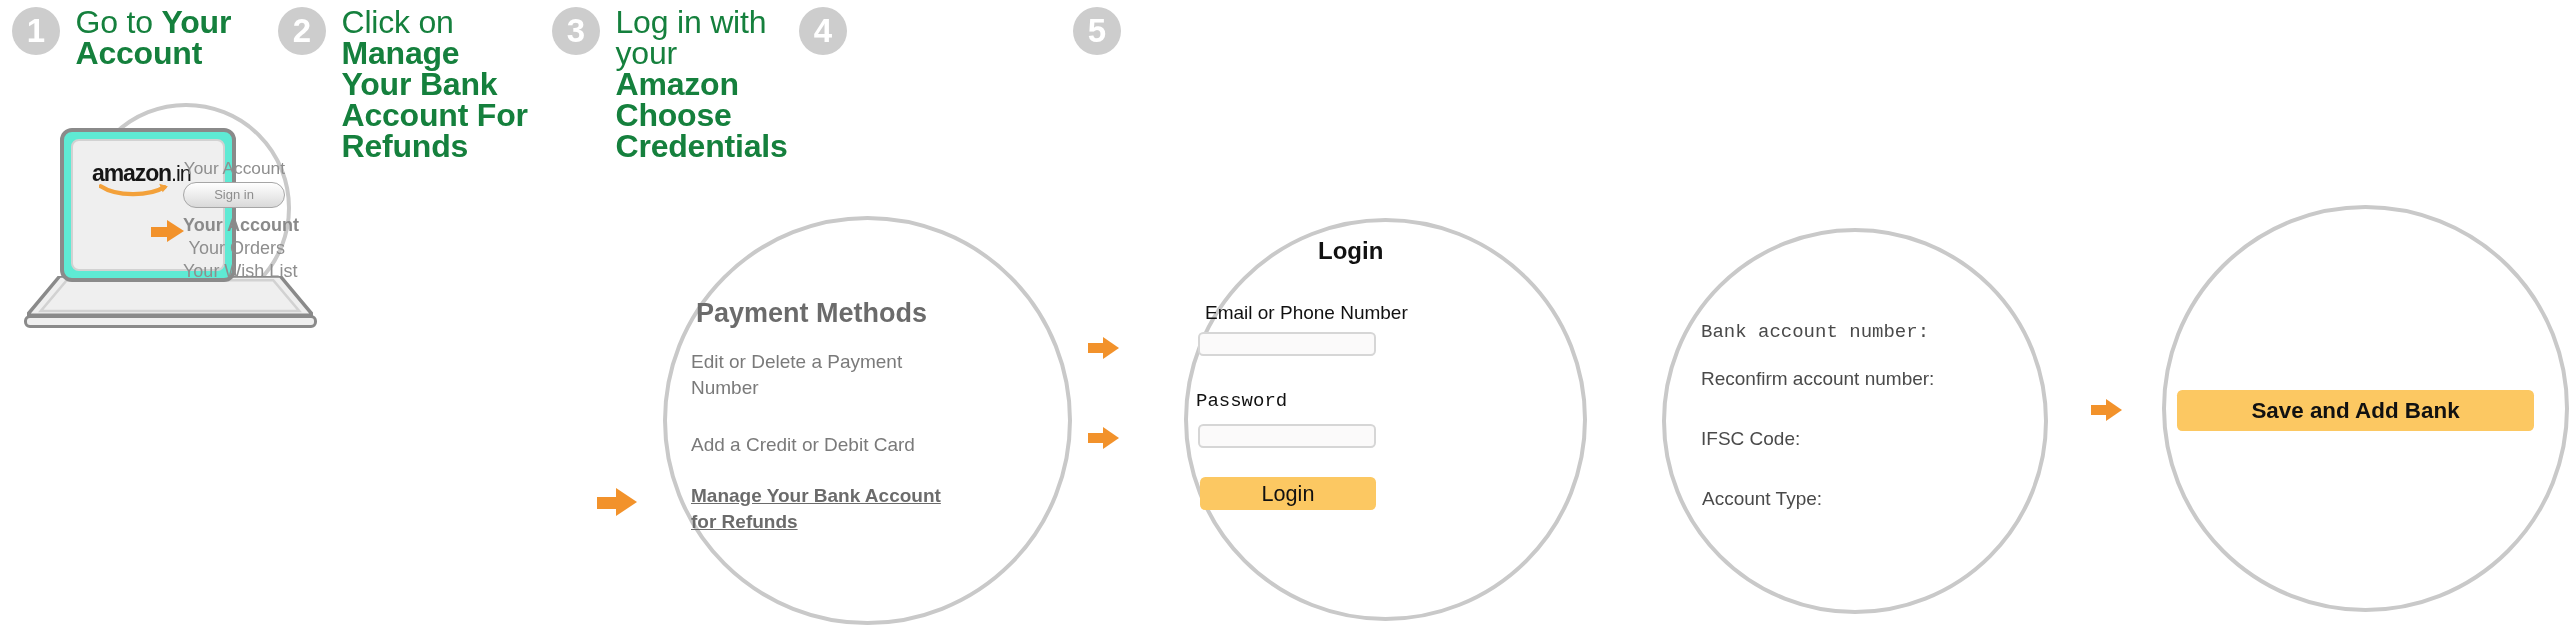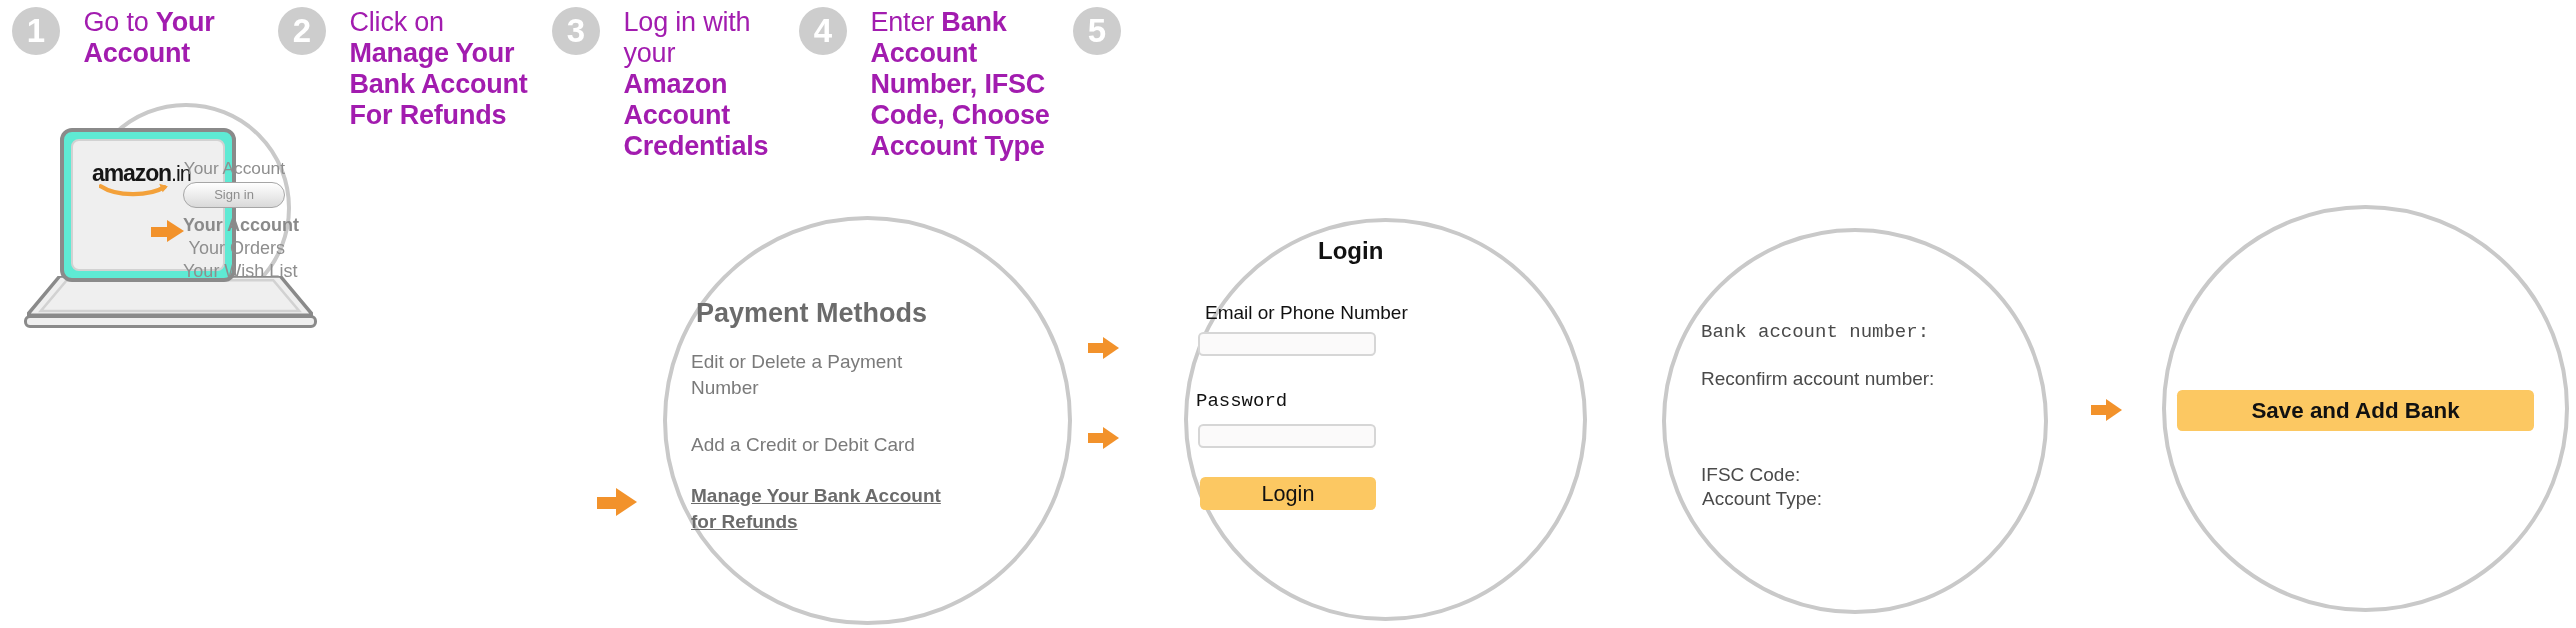--- a/index.html
+++ b/index.html
@@ -35,26 +35,25 @@
     border-radius: 50%;
     background: #cdcdcd;
     color: #ffffff;
     font-size: 33px;
     font-weight: bold;
     line-height: 48px;
     text-align: center;
     font-family: "Liberation Sans", sans-serif;
   }
   .step-title {
-    font-size: 27px;
+    font-size: 32px;
     line-height: 31px;
-    color: #a21caf;
+    color: #15803d;
     font-weight: normal;
     letter-spacing: -0.2px;
-    margin-left: 8px;
   }
   .step-title b { font-weight: bold; }
 
   
   .circle {
     position: absolute;
     border: 4.3px solid #c9c9c9;
     border-radius: 50%;
     box-sizing: border-box;
     background: transparent;
@@ -277,29 +276,26 @@
   <div class="step-head" style="left:278px; top:7px; width:250px;">
     <div class="step-badge">2</div>
     <div class="step-title">
       <span>Click on </span><b>Manage Your Bank Account For Refunds</b>
     </div>
   </div>
 
   <div class="step-head" style="left:552px; top:7px; width:233px;">
     <div class="step-badge">3</div>
     <div class="step-title">
-      <span>Log in with your </span><b>Amazon Account Credentials</b>
+      <span>Log in with your </span><b>Amazon Choose Credentials</b>
     </div>
   </div>
 
   <div class="step-head" style="left:799px; top:7px; width:259px;">
     <div class="step-badge">4</div>
-    <div class="step-title">
-      <span>Enter </span><b>Bank Account Number, IFSC Code, Choose Account Type</b>
-    </div>
   </div>
 
   <div class="step-head" style="left:1073px; top:7px; width:250px;">
     <div class="step-badge">5</div>
   </div>
 
   <div class="circle" style="left:81px; top:103px; width:210px; height:210px;"></div>
 
   <div class="laptop" style="left:27px; top:124px; width:286px; height:173px;">
 
@@ -378,21 +374,21 @@
 
   <div class="fld-label" style="left:1196px; top:390px;font-family:Liberation Mono, monospace;">Password</div>
   <div class="fld-box" style="left:1198px; top:424px;"></div>
 
   <div class="btn-yellow" style="left:1200px; top:477px; width:176px; height:33px; line-height:33px; font-size:21.6px;">Login</div>
 
   <div class="circle" style="left:1662px; top:228px; width:386px; height:386px;"></div>
 
   <div class="bank-label" style="left:1701px; top:321px;font-family:Liberation Mono, monospace;">Bank account number:</div>
   <div class="bank-label" style="left:1701px; top:368px;">Reconfirm account number:</div>
-  <div class="bank-label" style="left:1701px; top:428px;margin-top:36px;">IFSC Code:</div>
+  <div class="bank-label" style="left:1701px; top:428px;">IFSC Code:</div>
   <div class="bank-label" style="left:1702px; top:488px;">Account Type:</div>
 
   <div class="arrow small" style="left:2091px; top:399px;">
     <div class="shaft"></div>
     <div class="head"></div>
   </div>
 
   <div class="circle" style="left:2162px; top:205px; width:407px; height:407px;"></div>
 
   <div class="btn-yellow" style="left:2177px; top:390px; width:357px; height:41px; line-height:41px; font-size:22.4px; font-weight:bold;">Save and Add Bank</div>

